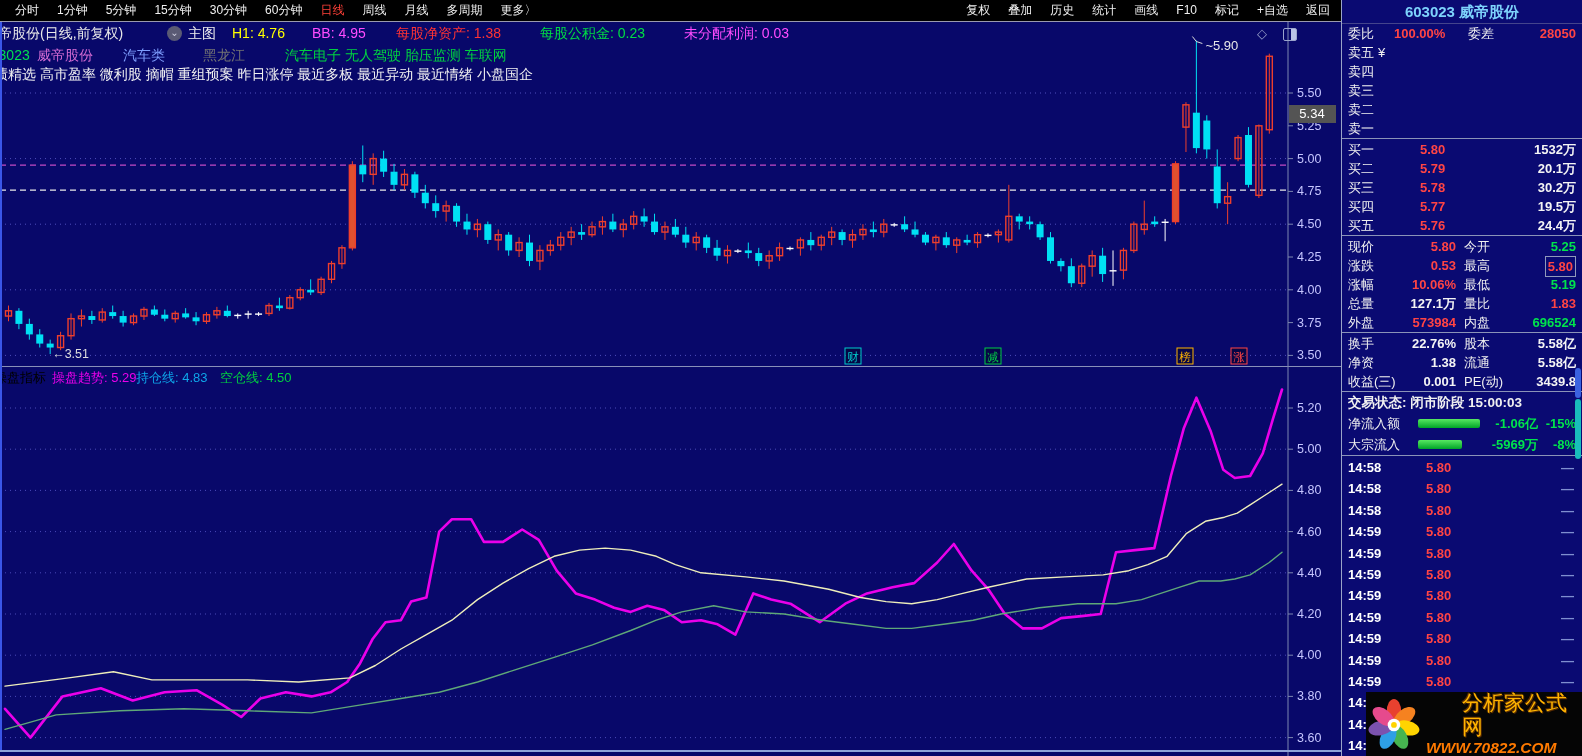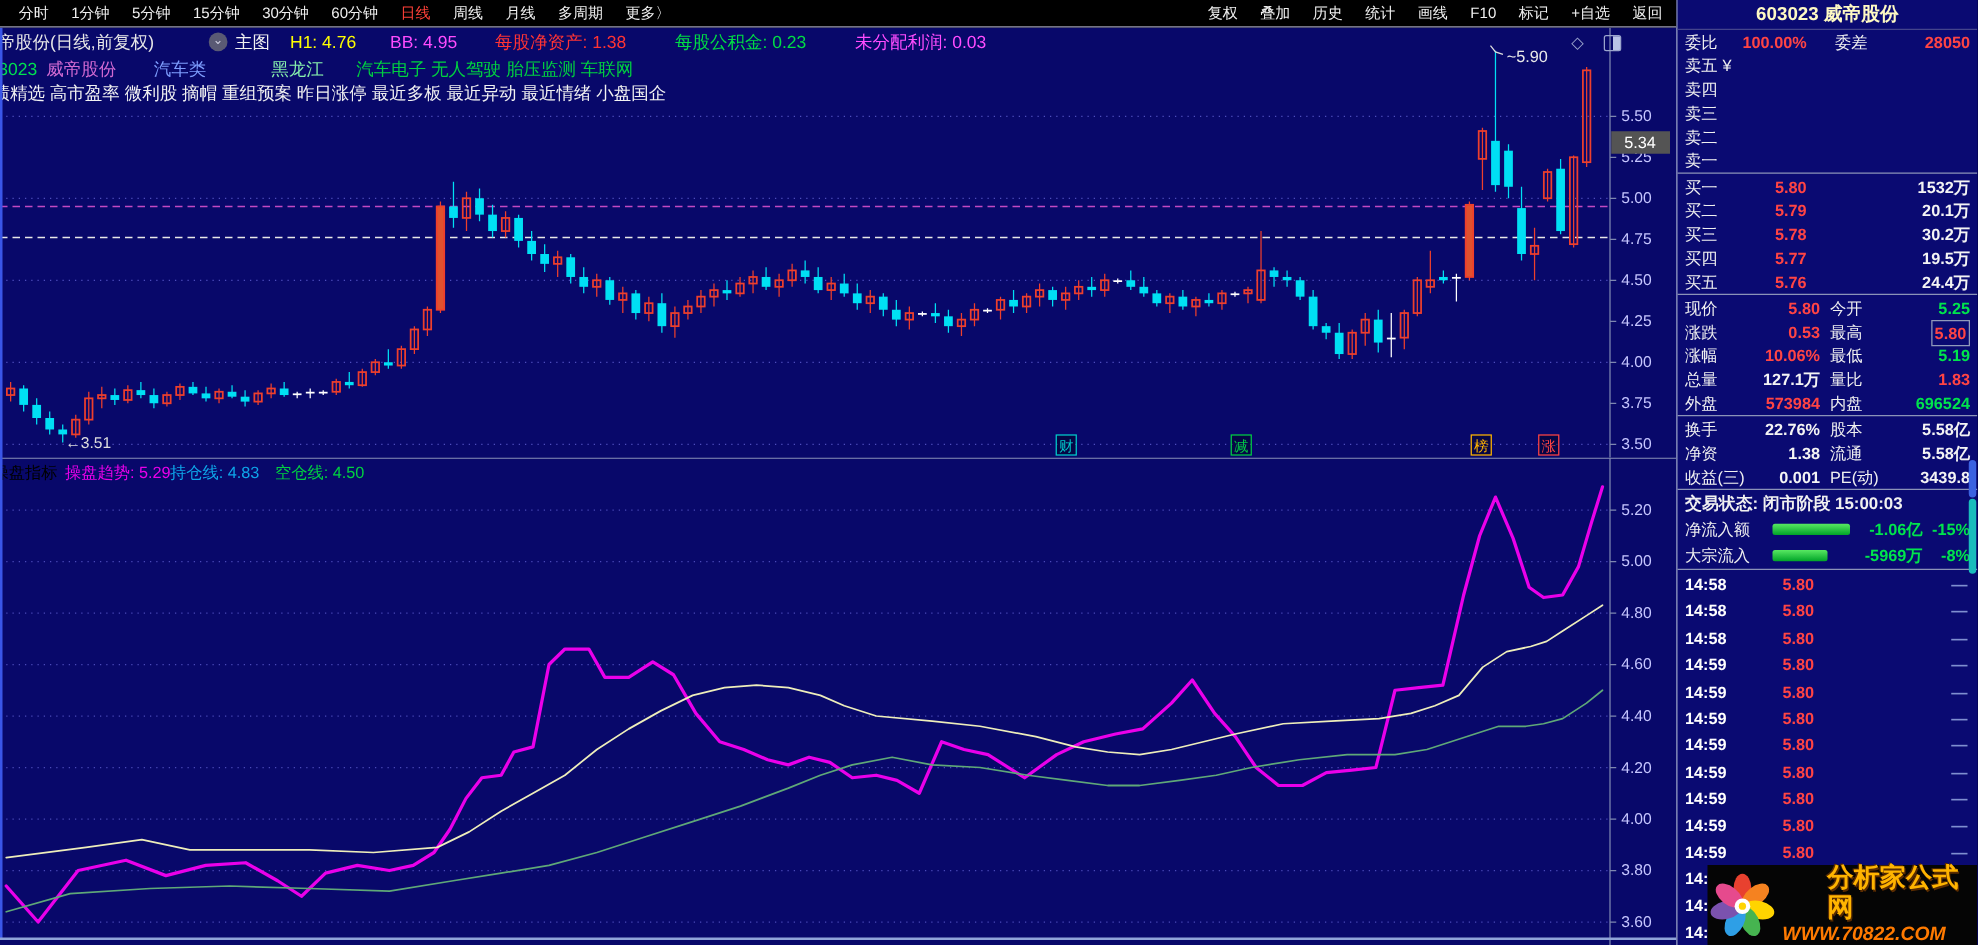--- a/index.html
+++ b/index.html
@@ -16,37 +16,37 @@
   
   .info-row{position:absolute;top:25px;left:0;height:18px;white-space:nowrap;font-size:14px;z-index:20;}
   .info-title{position:absolute;left:-16px;color:#e8e8e8;}
   .chev-icon{position:absolute;left:167px;top:1px;width:15px;height:15px;border-radius:50%;
              background:#5a5a74;color:#cfcfe0;font-size:10px;line-height:14px;text-align:center;}
   .info-seg{position:absolute;white-space:nowrap;}
   .stock-row{position:absolute;top:47px;height:18px;font-size:14px;z-index:20;white-space:nowrap;}
   .sr-code{position:absolute;left:-17px;color:#00e050;}
   .sr-name{position:absolute;left:37px;color:#d26ad2;}
   .sr-industry{position:absolute;left:123px;color:#7d9dfd;}
-  .sr-region{position:absolute;left:217px;color:#86efac;}
+  .sr-region{position:absolute;left:203px;color:#737373;}
   .sr-concepts{position:absolute;left:285px;color:#00d040;}
   .tags-row{position:absolute;top:66px;left:-20px;font-size:14px;color:#f2f2f2;white-space:nowrap;z-index:20;}
   
   #candle-svg{position:absolute;left:0;top:22px;z-index:5;}
   #ind-svg{position:absolute;left:0;top:366px;z-index:5;}
   .ind-header{position:absolute;top:369px;left:0;height:16px;font-size:13px;z-index:20;white-space:nowrap;}
   .ih{position:absolute;}
   .edge-left{position:absolute;left:0;top:22px;width:2px;height:730px;background:#3a56e8;z-index:25;}
   .bottom-line{position:absolute;left:0;top:750px;width:1341px;height:2px;background:#8fa3d8;z-index:25;}
   .diamond-icon{position:absolute;left:1257px;top:26px;color:#9aa4cc;font-size:13px;z-index:21;}
   .panel-icon{position:absolute;left:1283px;top:28px;width:12px;height:11px;border:1px solid #9aa4cc;
               border-radius:2px;background:linear-gradient(to right,transparent 55%,#b9c3e6 55%);z-index:21;}
   
   .quote{position:absolute;left:1341px;top:0;width:241px;height:756px;background:#0a0a72;
          border-left:1px solid #9aa4c8;box-sizing:border-box;color:#f0f0f0;font-size:13px;z-index:10;}
-  .q-title{height:23px;line-height:23px;text-align:center;color:#fef9c3;font-weight:bold;font-size:15px;
+  .q-title{height:23px;line-height:23px;text-align:center;color:#7dd3fc;font-weight:bold;font-size:15px;
            border-bottom:1px solid #44448c;}
   .qrow{position:relative;height:19px;line-height:19px;padding:0 6px;white-space:nowrap;}
   .q-div{border-top:1px solid #8b93b8;height:1px;}
   .q-red{color:#ff4444;font-weight:bold;}
   .q-green{color:#00e44c;font-weight:bold;}
   .q-white{color:#f4f4f4;font-weight:bold;}
   .q-label{color:#f0f0f0;}
   .w-val{position:absolute;left:52px;}
   .w-l2{position:absolute;left:126px;}
   .w-v2{position:absolute;right:6px;}
@@ -67,21 +67,21 @@
   .tick-row{position:relative;height:21.4px;line-height:21.4px;padding:0 6px;font-weight:bold;}
   .tick-t{color:#ffffff;}
   .tick-p{position:absolute;left:84px;color:#ff4444;}
   .tick-v{position:absolute;right:8px;color:#7f8fd0;}
   .scroll-thumb-blue{position:absolute;right:1px;top:368px;width:6px;height:30px;border-radius:3px;background:#3b62e0;}
   .scroll-thumb-teal{position:absolute;right:1px;top:399px;width:6px;height:60px;border-radius:3px;background:#19bcbc;}
   
   .watermark{position:absolute;right:0;bottom:0;width:216px;height:64px;background:#050505;
              display:flex;align-items:center;z-index:40;}
   .wm-text{margin-left:4px;}
-  .wm-line1{color:#ffb400;font-weight:bold;font-size:21px;line-height:24px;
+  .wm-line1{color:#ffb400;font-weight:normal;font-size:21px;line-height:24px;
             text-shadow:1px 1px 0 #5a2c00, -1px -1px 0 #5a2c00;margin-left:36px;}
   .wm-line2{color:#ff7a00;font-weight:bold;font-size:15.5px;font-style:italic;}
 </style>
 </head>
 <body>
 
 <div class="app">
 
   <div class="toolbar">
     <div class="tb-left" id="tb-left">

